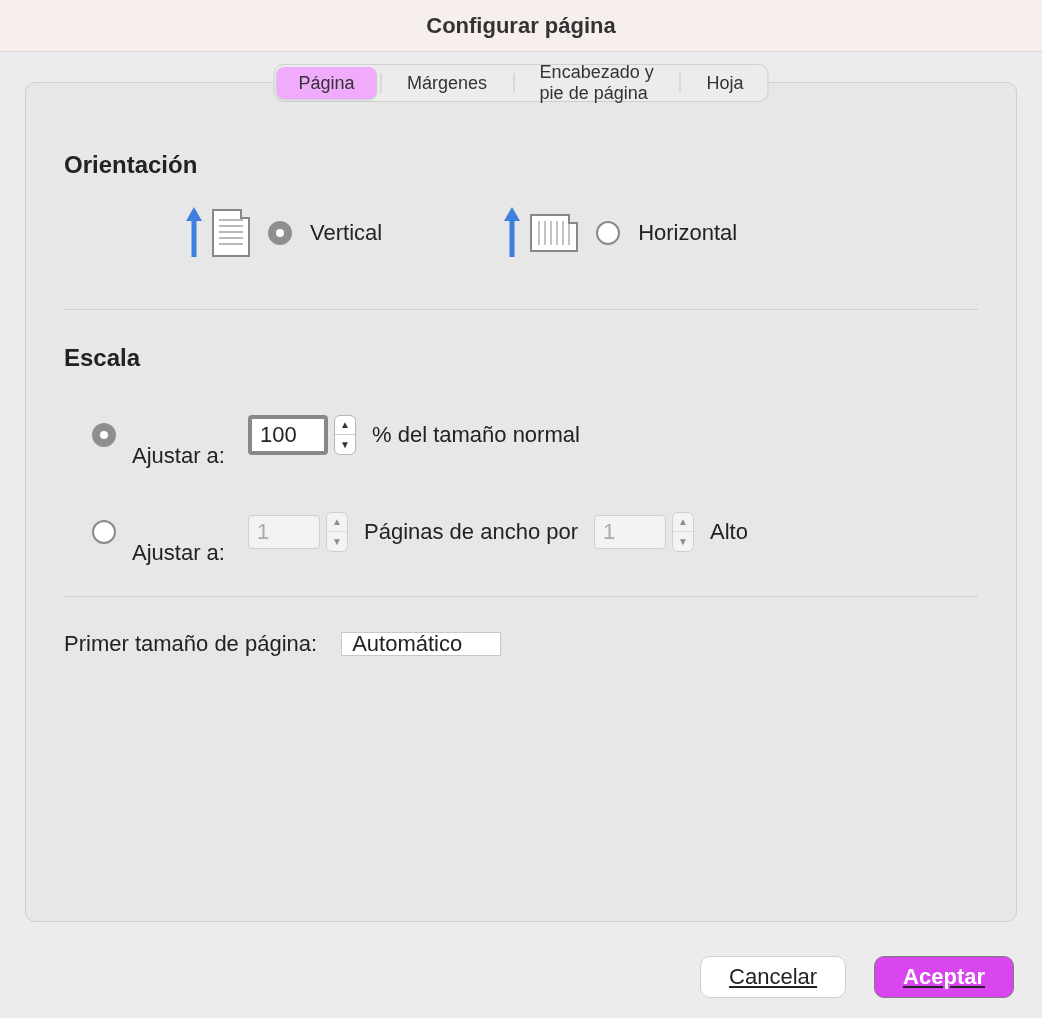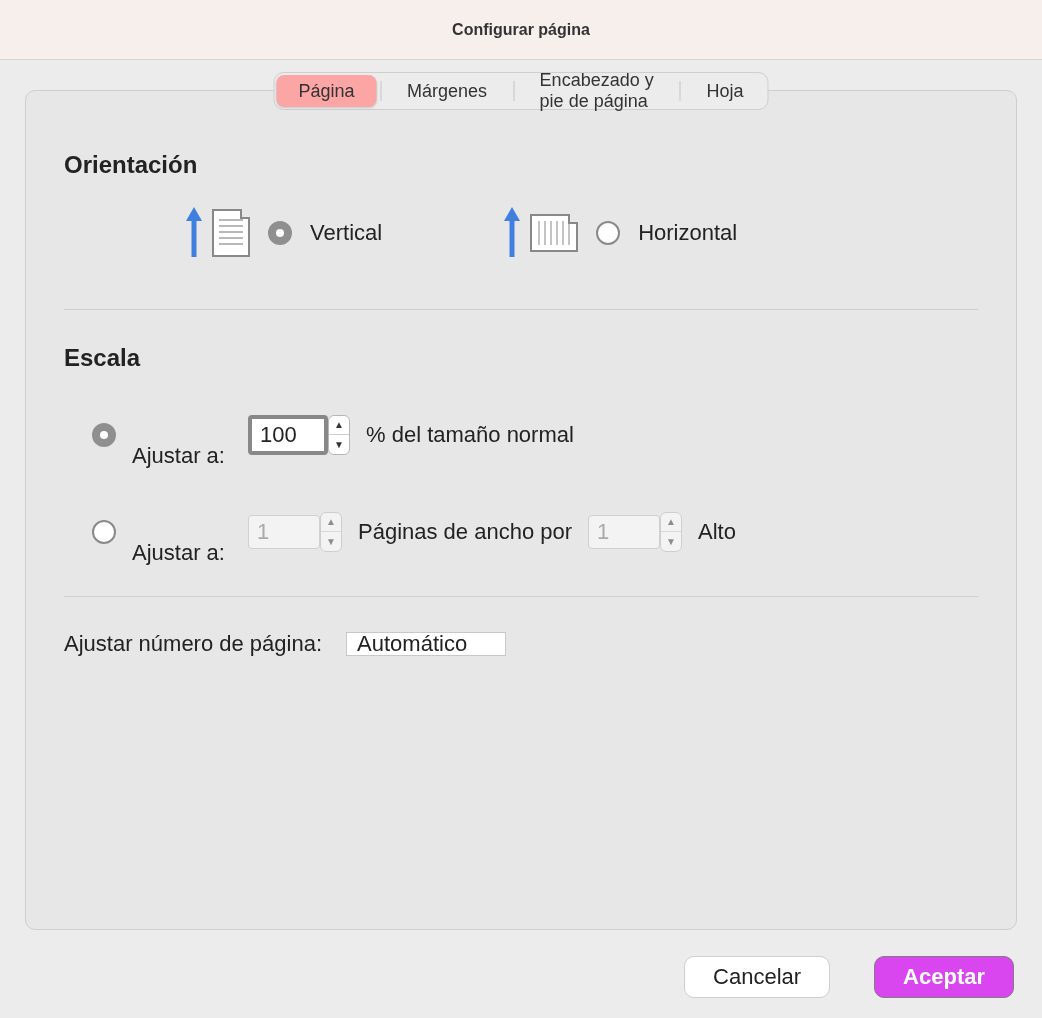--- a/index.html
+++ b/index.html
@@ -6,28 +6,28 @@
   html, body {
     margin: 0; padding: 0;
     width: 1042px; height: 1018px;
     font-family: -apple-system, "Helvetica Neue", Arial, sans-serif;
     font-size: 22px;
     background: #ececec;
     color: #222;
   }
   .titlebar {
     width: 100%;
-    height: 60px;
+    height: 52px;
     background: #f7efec;
     border-bottom: 1px solid #d6d6d6;
     display: flex;
     align-items: center;
     justify-content: center;
     font-weight: 700;
-    font-size: 16px;
+    font-size: 22px;
     color: #333;
   }
   .panel-wrap {
     position: relative;
     padding: 30px 25px 0 25px;
   }
   .panel {
     border: 1px solid #cfcfcf;
     border-radius: 10px;
     background: #e7e7e7;
@@ -50,34 +50,34 @@
   .tab {
     padding: 0 22px;
     height: 32px;
     display: flex; align-items: center;
     font-size: 18px;
     color: #333;
     cursor: default;
     border-radius: 8px;
   }
   .tab.active {
-    background: #fca5a5;
+    background: #f0abfc;
     box-shadow: 0 1px 2px rgba(0,0,0,.15);
     font-weight: 500;
   }
   .tab-sep {
     width: 1px; height: 20px;
     background: #c4c4c4;
     margin: 0 4px;
   }
   
   .section-title {
     font-weight: 700;
     font-size: 24px;
-    margin: 0 0 28px 0;
+    margin: 8px 0 28px 0;
   }
   
   .orient-row {
     display: flex;
     align-items: center;
     gap: 120px;
     padding-left: 120px;
     margin-bottom: 50px;
   }
   .orient-opt {
@@ -132,21 +132,21 @@
   .hr { height:1px;background:#cfcfcf;margin: 10px 0 34px 0; }
   
   .scale-row {
     display:flex;align-items:center;gap:16px;
     padding-left: 28px;
     margin-bottom: 28px;
     font-size: 22px;
   }
   .lbl { min-width: 100px; margin-top: 43px; }
   .numbox {
-    display:flex;align-items:center;text-align:center;
+    display:flex;align-items:center;gap:6px;text-align:center;
   }
   .numinput {
     width: 80px; height: 40px;
     border: 4px solid #888;
     border-radius:4px;
     display:flex;align-items:center;
     padding: 0 8px;
     background:#fff;
     font-size:22px;
   }
@@ -169,21 +169,21 @@
     font-size:22px;
     margin-top: 8px;
   }
   .textinput{
     width:160px;height:24px;border:1px solid #c8c8c8;background:#fff;
     padding:0 10px;display:flex;align-items:center;font-size:22px;
   }
   
   .footer {
     position:absolute; bottom: 20px; right: 28px;
-    display:flex; gap: 44px; align-items:center;
+    display:flex; gap: 28px; align-items:center;text-decoration:underline;
   }
   .btn {
     height: 42px;
     padding: 0 28px;
     border-radius: 10px;
     font-size: 22px;
     display:flex;align-items:center;justify-content:center;
     cursor: default;
   }
   .btn.secondary {
@@ -298,21 +298,21 @@
           <div class="step-btn">▼</div>
         </div>
       </div>
 
       <span>Alto</span>
     </div>
 
     <div class="hr" style="margin-top:30px;"></div>
 
     <div class="firstpage-row">
-      <span>Ajustar número de página:</span>
+      <span>Primer tamaño de página:</span>
       <div class="textinput">
         <span>Automático</span>
       </div>
     </div>
 
   </div>
 </div>
 
 <div class="footer">
   <div class="btn secondary">

